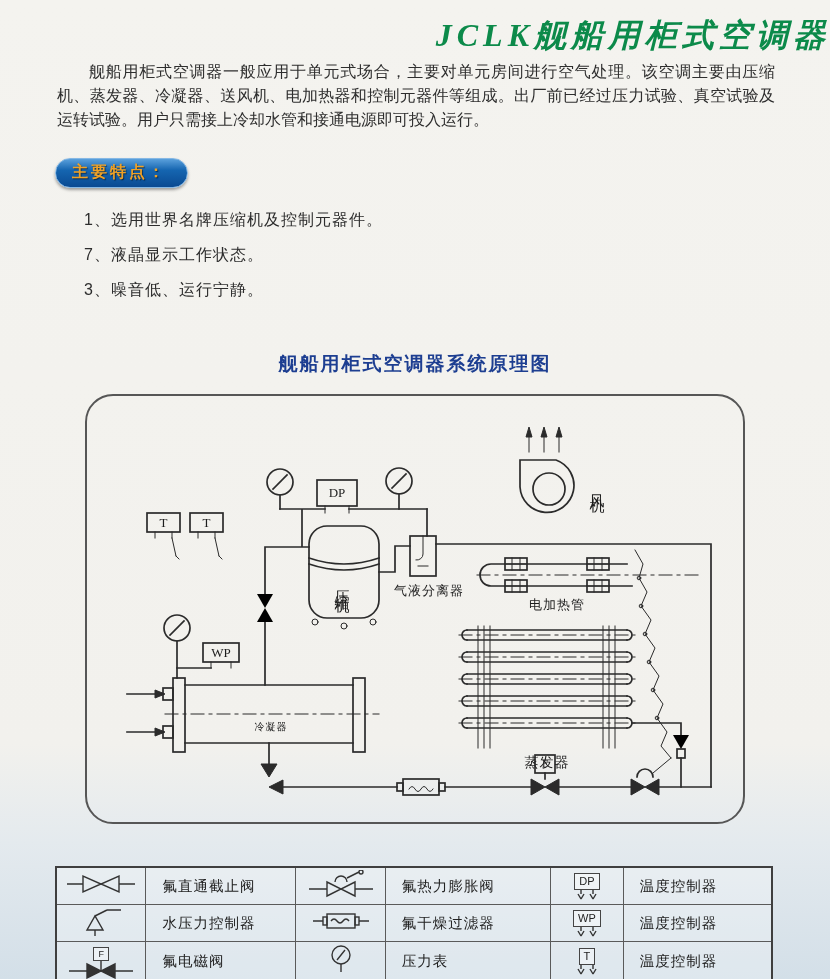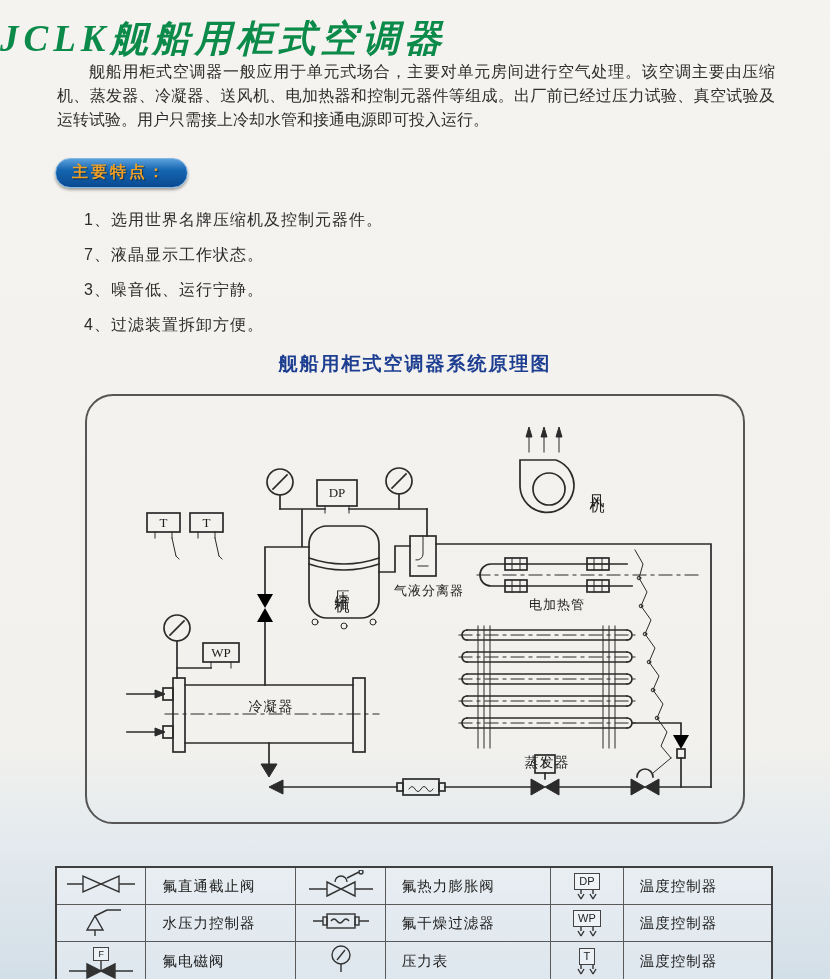--- a/index.html
+++ b/index.html
@@ -2,23 +2,23 @@
 <html><head>
 <meta charset="utf-8">
 <style>
   html,body{margin:0;padding:0;background:#9a9a9a;}
   .page{
     position:relative;width:830px;height:979px;margin:0 auto;overflow:hidden;
     background:linear-gradient(180deg,#f4f3ef 0%,#f2f1ed 76%,#e4eaee 86%,#d3dfe8 100%);
     font-family:"Liberation Sans",sans-serif;color:#2d2d2d;
   }
   .title{
-    position:absolute;top:14px;left:0;right:0;text-align:left;
+    position:absolute;top:14px;left:0;right:0;text-align:right;
     font-family:"Liberation Serif",serif;font-style:italic;font-weight:bold;
-    font-size:37px;color:#0c8a4a;letter-spacing:5px;
+    font-size:32px;color:#0c8a4a;letter-spacing:5px;
   }
   .intro{
     position:absolute;top:60px;left:57px;width:718px;
     font-size:16px;line-height:24px;text-align:justify;text-indent:2em;color:#2e2e2e;
   }
   .badge{
     position:absolute;left:55px;top:158px;padding:3px 20px 4px 16px;border-radius:15px;
     background:linear-gradient(180deg,#5aa0dc 0%,#1565b0 40%,#0a4a92 100%);
     border:1px solid #86b8e4;box-shadow:0 2px 3px rgba(0,0,0,.35);
     color:#f0a125;font-weight:bold;font-size:16px;letter-spacing:3px;
@@ -65,21 +65,20 @@
   <div class="title">JCLK舰船用柜式空调器</div>
 
   <div class="intro">舰船用柜式空调器一般应用于单元式场合，主要对单元房间进行空气处理。该空调主要由压缩机、蒸发器、冷凝器、送风机、电加热器和控制元器件等组成。出厂前已经过压力试验、真空试验及运转试验。用户只需接上冷却水管和接通电源即可投入运行。</div>
 
   <div class="badge">主要特点：</div>
 
   <ul class="features">
     <li>1、选用世界名牌压缩机及控制元器件。</li>
     <li>7、液晶显示工作状态。</li>
     <li>3、噪音低、运行宁静。</li>
-    <li>4、过滤装置拆卸方便。</li>
   </ul>
 
   <div class="diagram-title">舰船用柜式空调器系统原理图</div>
 
   <div class="diagram">
     <svg class="schematic" width="656" height="426" viewBox="0 0 656 426">
 
       <g>
         <path d="M 433 64 H 469 A 27 27 0 1 1 433 91 Z"></path>
         <circle cx="462" cy="93" r="16"></circle>
@@ -232,21 +231,21 @@
 
     <div class="boxletter" style="left:230px;top:89px;width:40px;">DP</div>
     <div class="boxletter" style="left:60px;top:119px;width:33px;">T</div>
     <div class="boxletter" style="left:103px;top:119px;width:33px;">T</div>
     <div class="boxletter" style="left:116px;top:249px;width:36px;">WP</div>
     <div class="boxletter" style="left:448px;top:361px;width:20px;font-size:11px;">F</div>
     <div class="dlabel vert" style="left:500px;top:55px;height:70px;">风机</div>
     <div class="dlabel vert" style="left:245px;top:148px;height:80px;">压缩机</div>
     <div class="dlabel" style="left:296px;top:186px;width:92px;">气液分离器</div>
     <div class="dlabel" style="left:420px;top:200px;width:100px;">电加热管</div>
-    <div class="dlabel" style="left:148px;top:302px;width:72px;font-size:14px;">冷凝器</div>
+    <div class="dlabel" style="left:148px;top:324px;width:72px;font-size:10px;">冷凝器</div>
     <div class="dlabel" style="left:420px;top:358px;width:80px;font-size:14px;">蒸发器</div>
   </div>
 
   <table class="legend">
     <tbody>
         <tr>
       <td class="sym s1">
         <svg class="lsym" width="76" height="26" viewBox="0 0 76 26">
           <path d="M4 13 H20 M56 13 H72"></path>
           <polygon points="20,5 20,21 38,13"></polygon>

